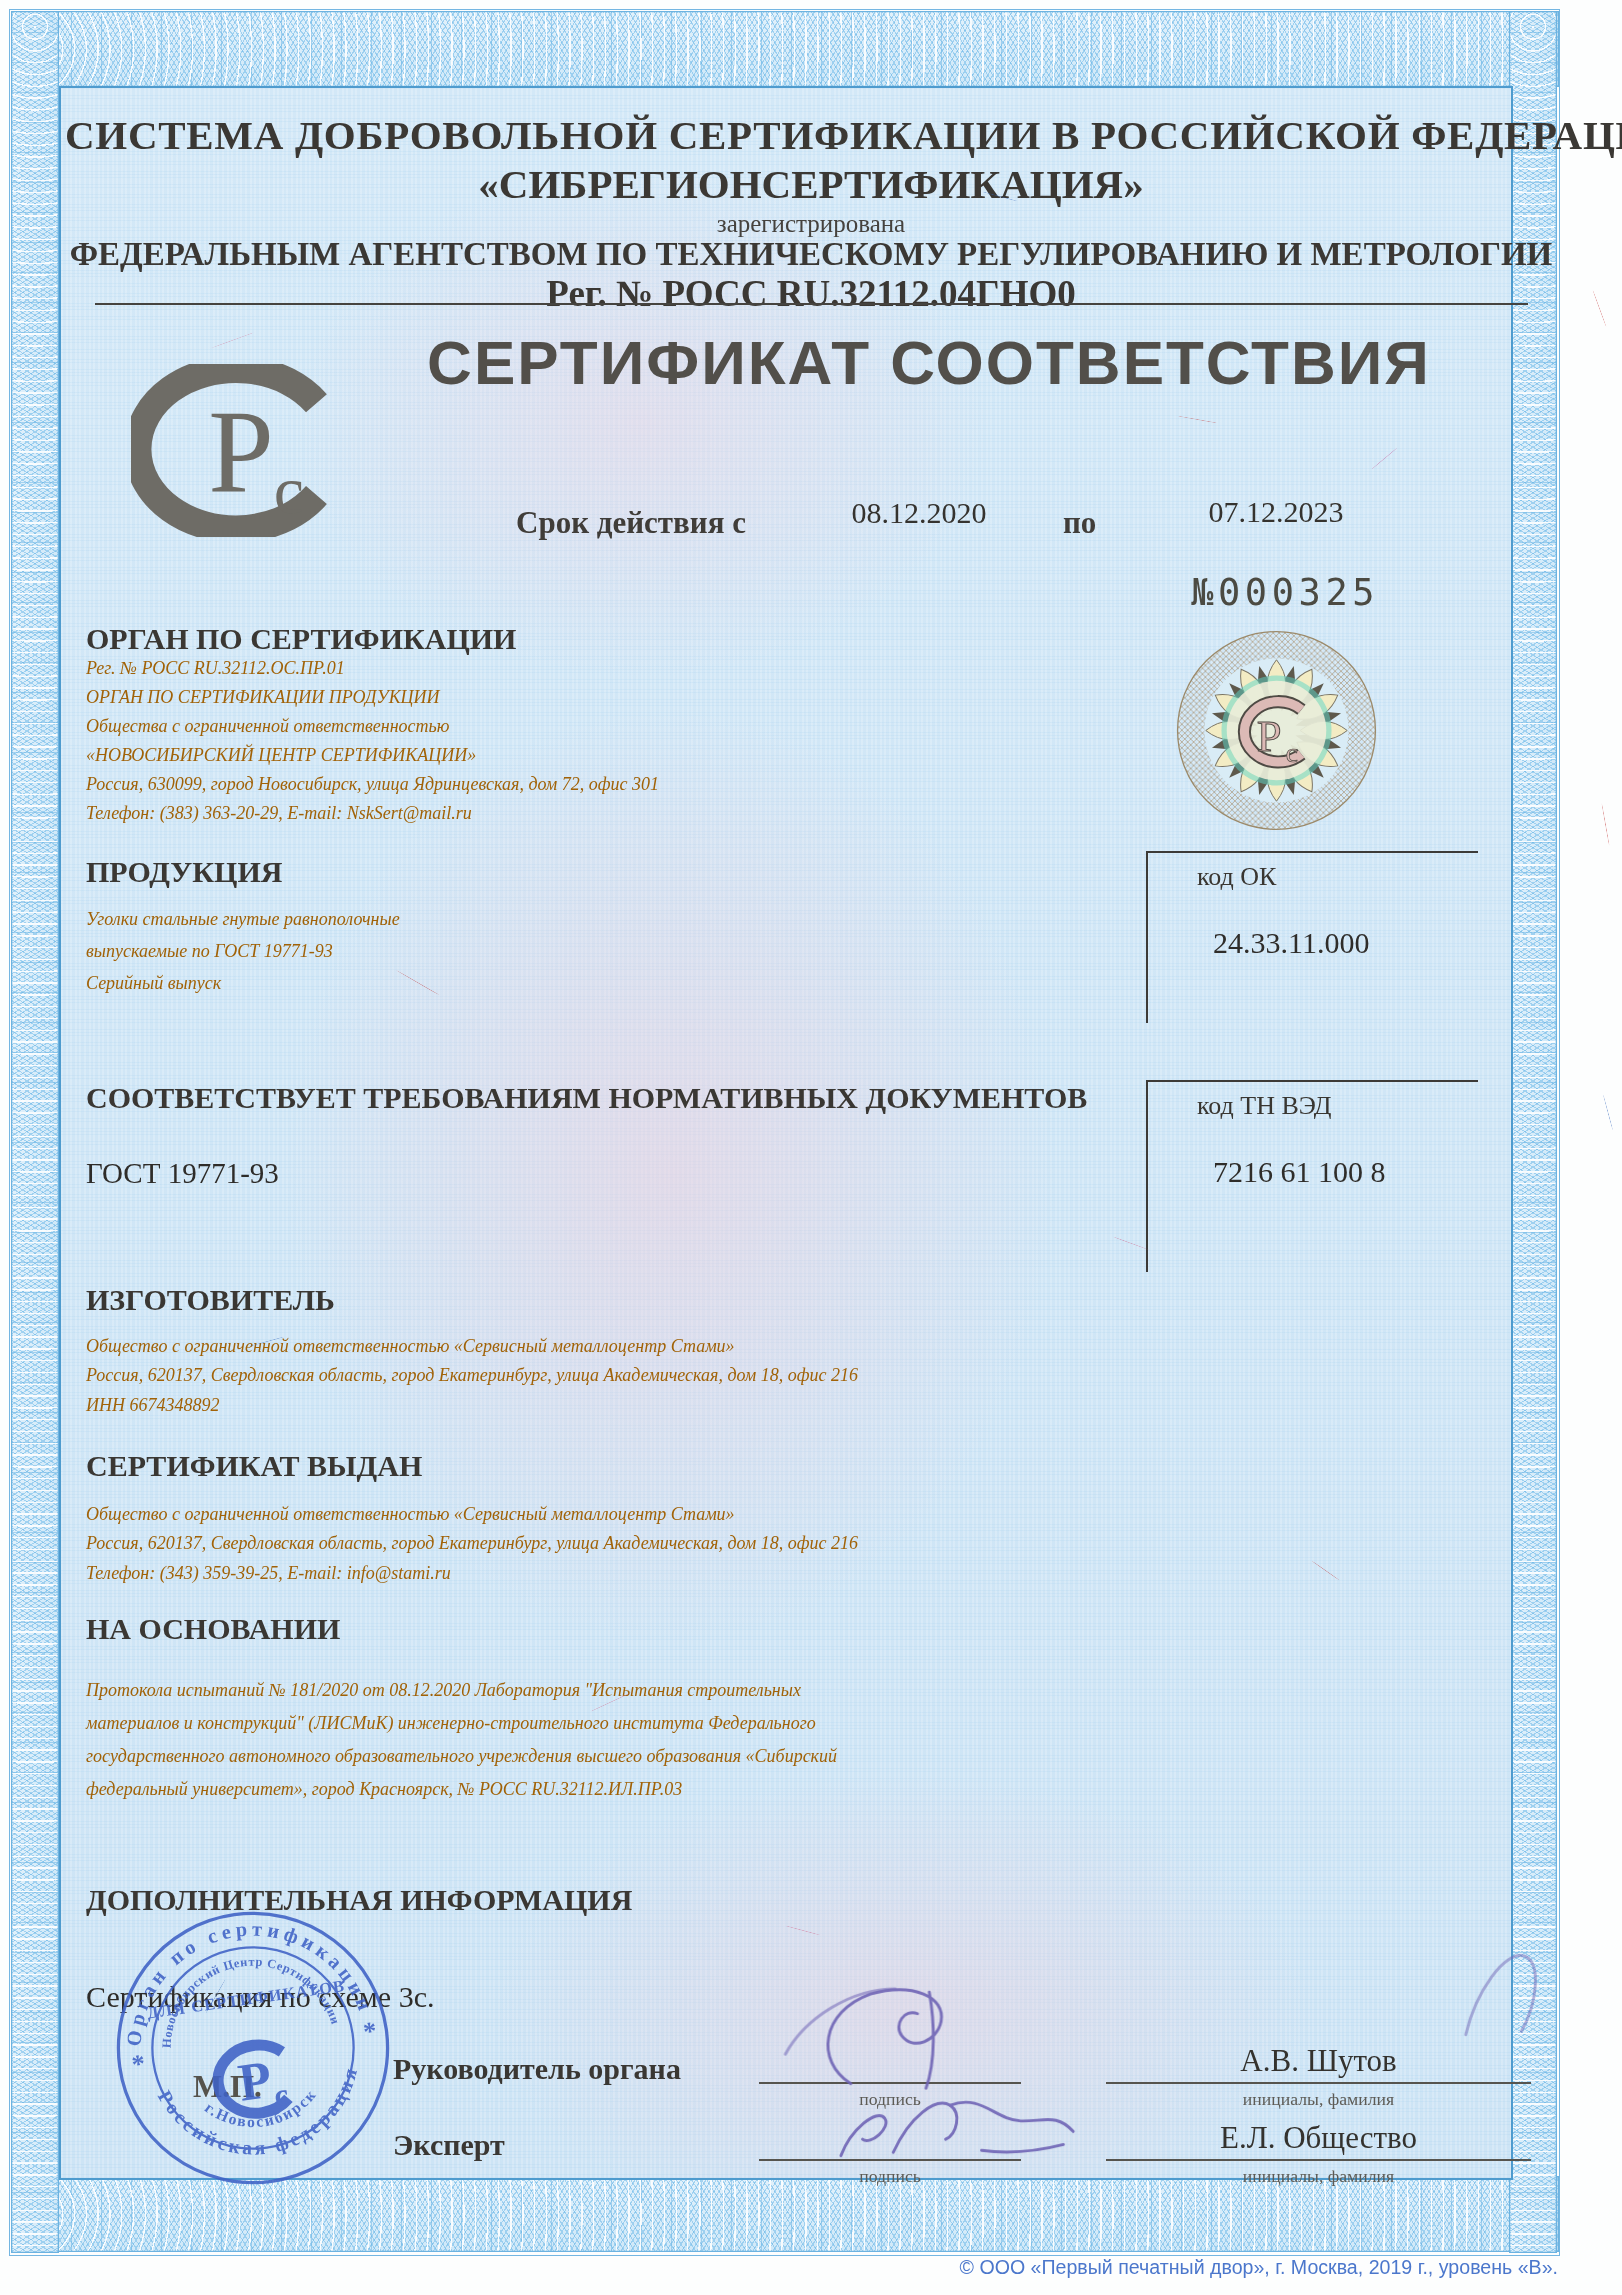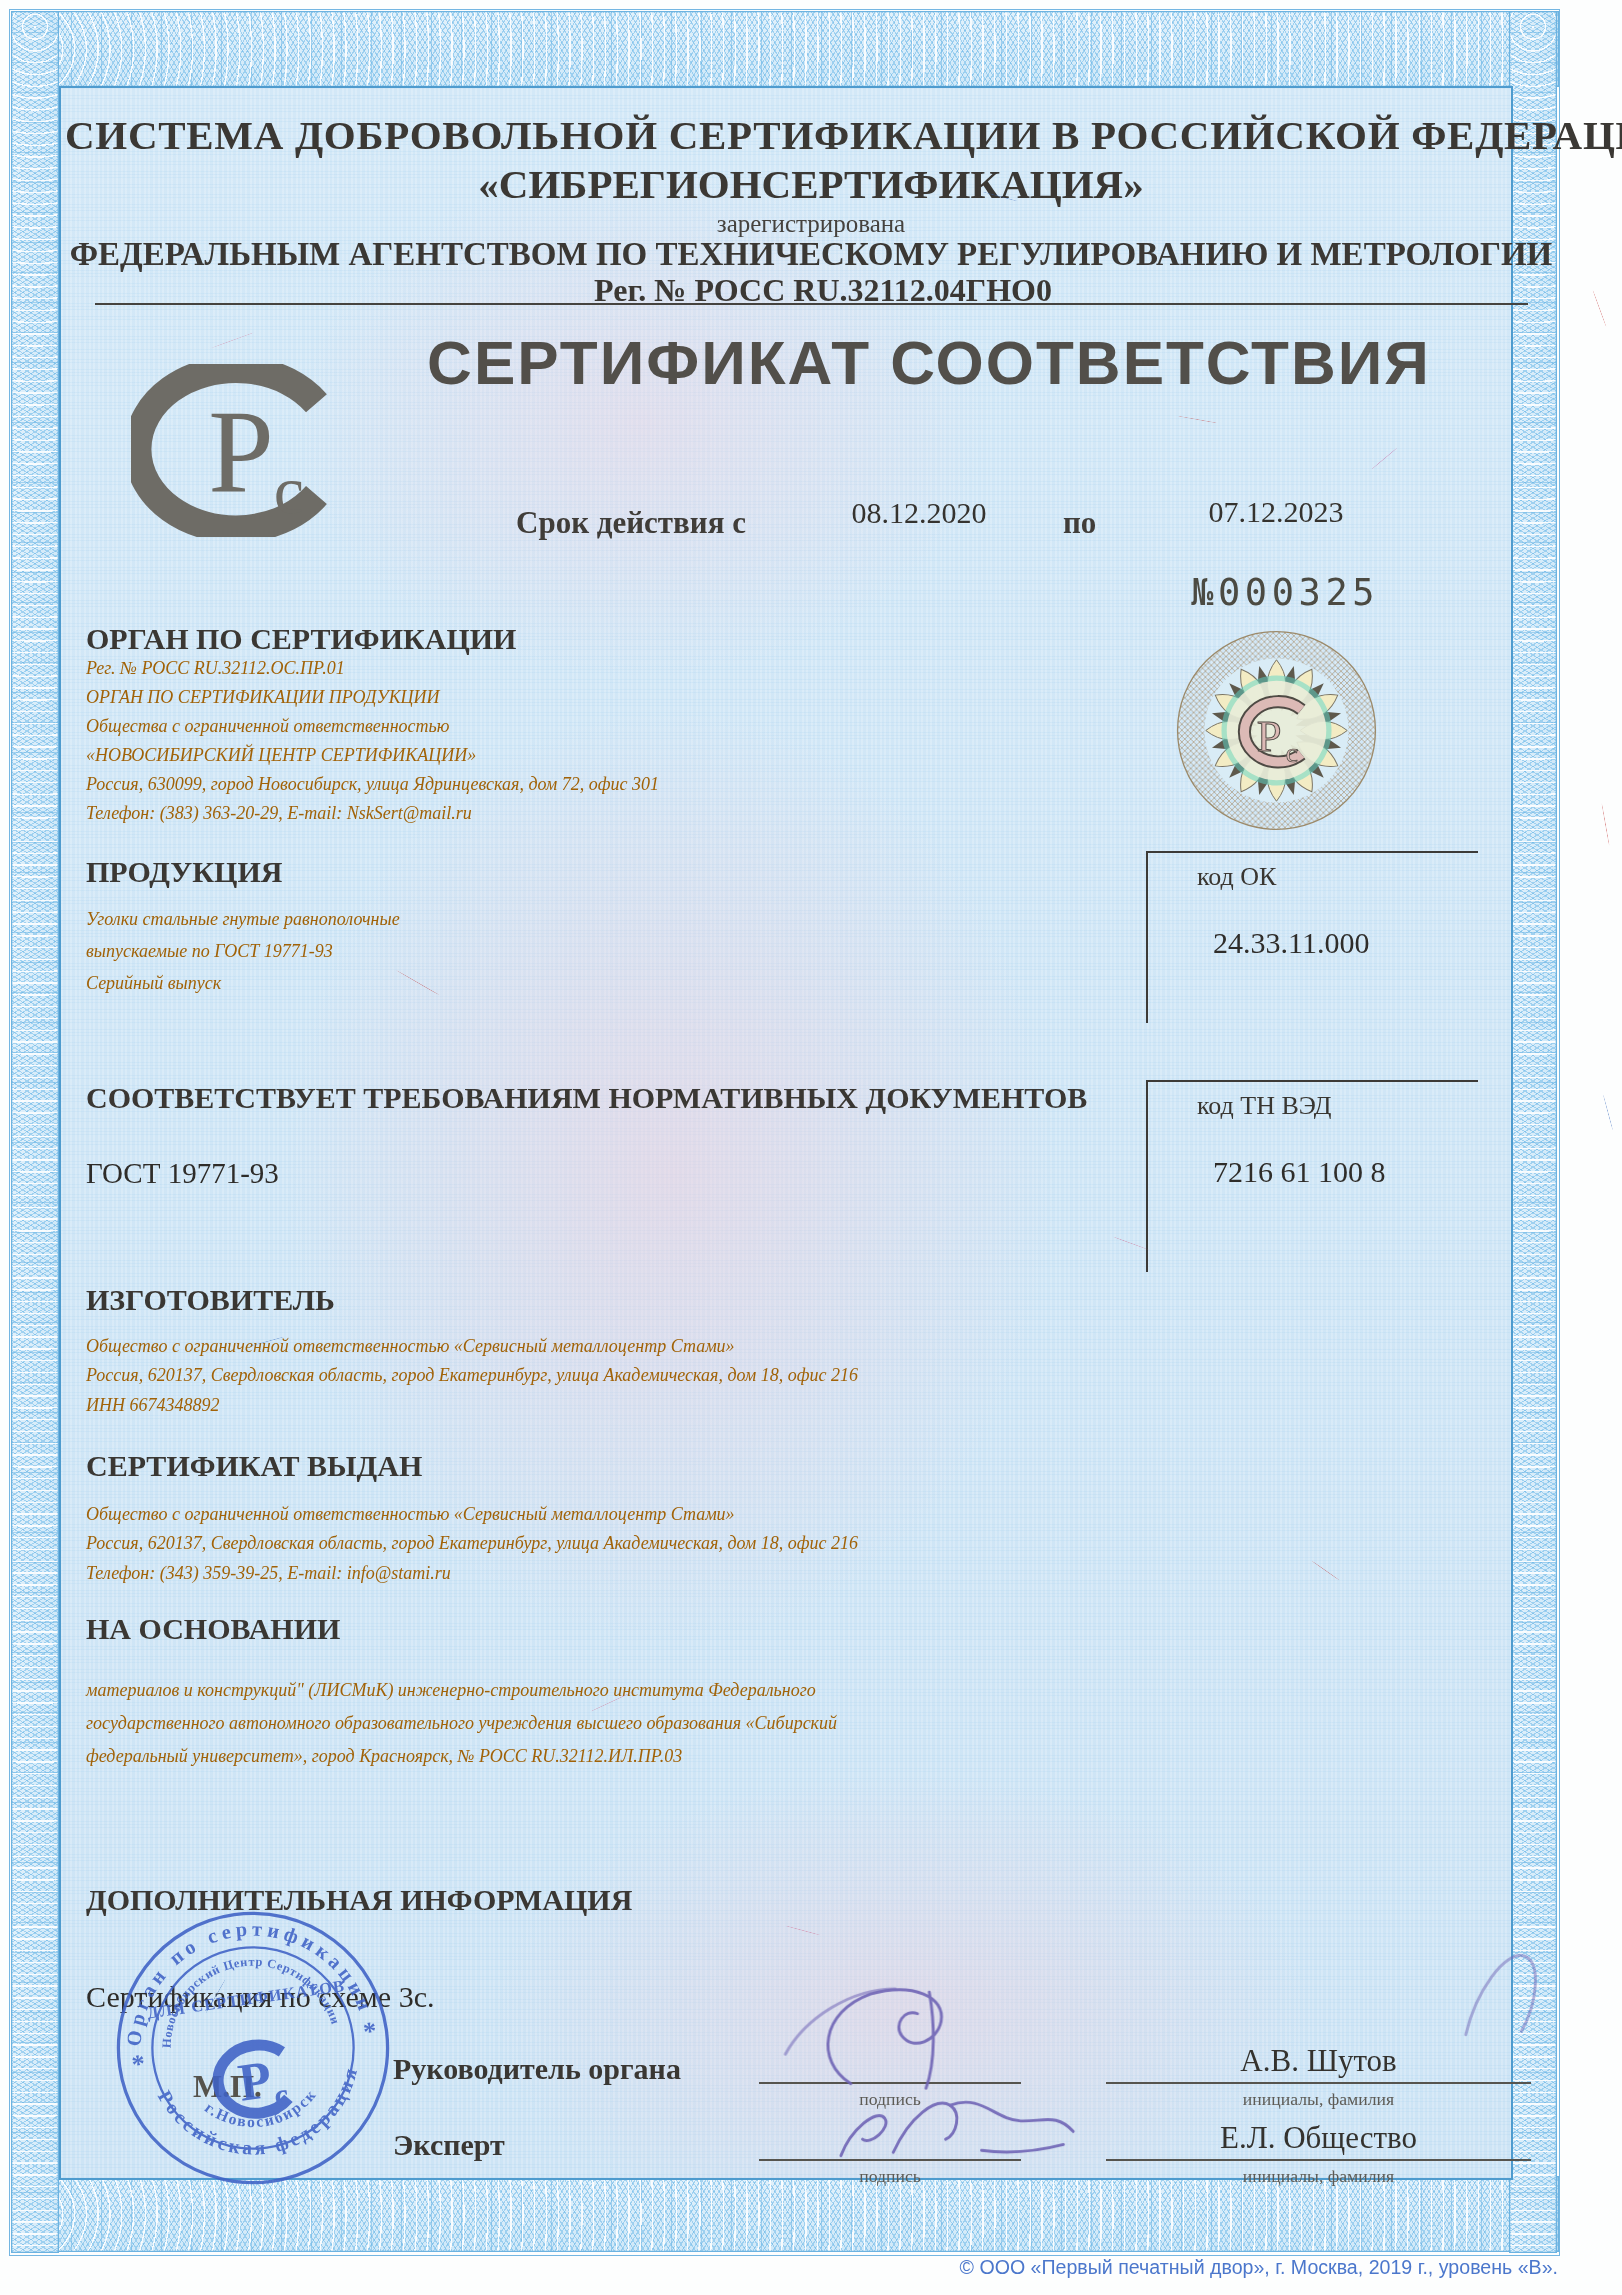--- a/index.html
+++ b/index.html
@@ -37,21 +37,21 @@
       repeating-linear-gradient(90deg, rgba(255,255,255,.2) 0 2px, transparent 2px 4.6px),
       linear-gradient(#d3e8f7,#cde4f5);}
   
   .abs{position:absolute;white-space:nowrap;}
   .hdr{font-weight:bold;color:#3b3834;}
   .center{text-align:center;}
   .h-line1{left:65px;top:111px;width:1492px;font-size:41px;letter-spacing:0.7px;}
   .h-line2{left:65px;top:160px;width:1492px;font-size:41px;}
   .h-line3{left:65px;top:210px;width:1492px;font-size:25px;font-weight:normal;color:#45423e;}
   .h-line4{left:65px;top:236px;width:1492px;font-size:33px;}
-  .h-reg{left:77px;top:272px;width:1492px;font-size:32px;}
+  .h-reg{left:65px;top:272px;width:1492px;font-size:37px;}
   .h-rule{left:95px;top:303px;width:1433px;height:2px;background:#45433f;}
   .cert-title{left:353px;top:327px;width:1152px;font-family:"Liberation Sans",sans-serif;
       font-size:62px;font-weight:bold;letter-spacing:2px;color:#524f4a;}
   .no-row{left:516px;top:425px;font-size:35px;color:#3a3733;}
   .no-row .sign{font-weight:normal;}
   .no-row .num{font-weight:bold;letter-spacing:1.3px;margin-left:38px;}
   .validity-label{left:516px;top:505px;font-size:31px;font-weight:bold;color:#403d39;}
   .date-from{left:821px;top:496px;width:196px;font-size:30px;color:#35332f;}
   .po{left:1063px;top:505px;font-size:31px;font-weight:bold;color:#403d39;}
   .date-to{left:1178px;top:495px;width:196px;font-size:30px;color:#35332f;}
@@ -224,20 +224,21 @@
 
   <div class="abs sec-h iss-h">СЕРТИФИКАТ ВЫДАН</div>
   <div class="abs body-l iss-t">
     <div>Общество с ограниченной ответственностью «Сервисный металлоцентр Стами»</div>
     <div>Россия, 620137, Свердловская область, город Екатеринбург, улица Академическая, дом 18, офис 216</div>
     <div>Телефон: (343) 359-39-25, E-mail: info@stami.ru</div>
   </div>
 
   <div class="abs sec-h bas-h">НА ОСНОВАНИИ</div>
   <div class="abs body-l bas-t">
+    <div>Протокола испытаний № 181/2020 от 08.12.2020 Лаборатория "Испытания строительных</div>
     <div>материалов и конструкций" (ЛИСМиК) инженерно-строительного института Федерального</div>
     <div>государственного автономного образовательного учреждения высшего образования «Сибирский</div>
     <div>федеральный университет», город Красноярск, № РОСС RU.32112.ИЛ.ПР.03</div>
   </div>
 
   <div class="abs sec-h add-h">ДОПОЛНИТЕЛЬНАЯ ИНФОРМАЦИЯ</div>
   <div class="abs add-t">Сертификация по схеме 3с.</div>
 
   <div class="abs mp">М.П.</div>
   <svg class="stamp-svg" viewBox="0 0 450 450">

